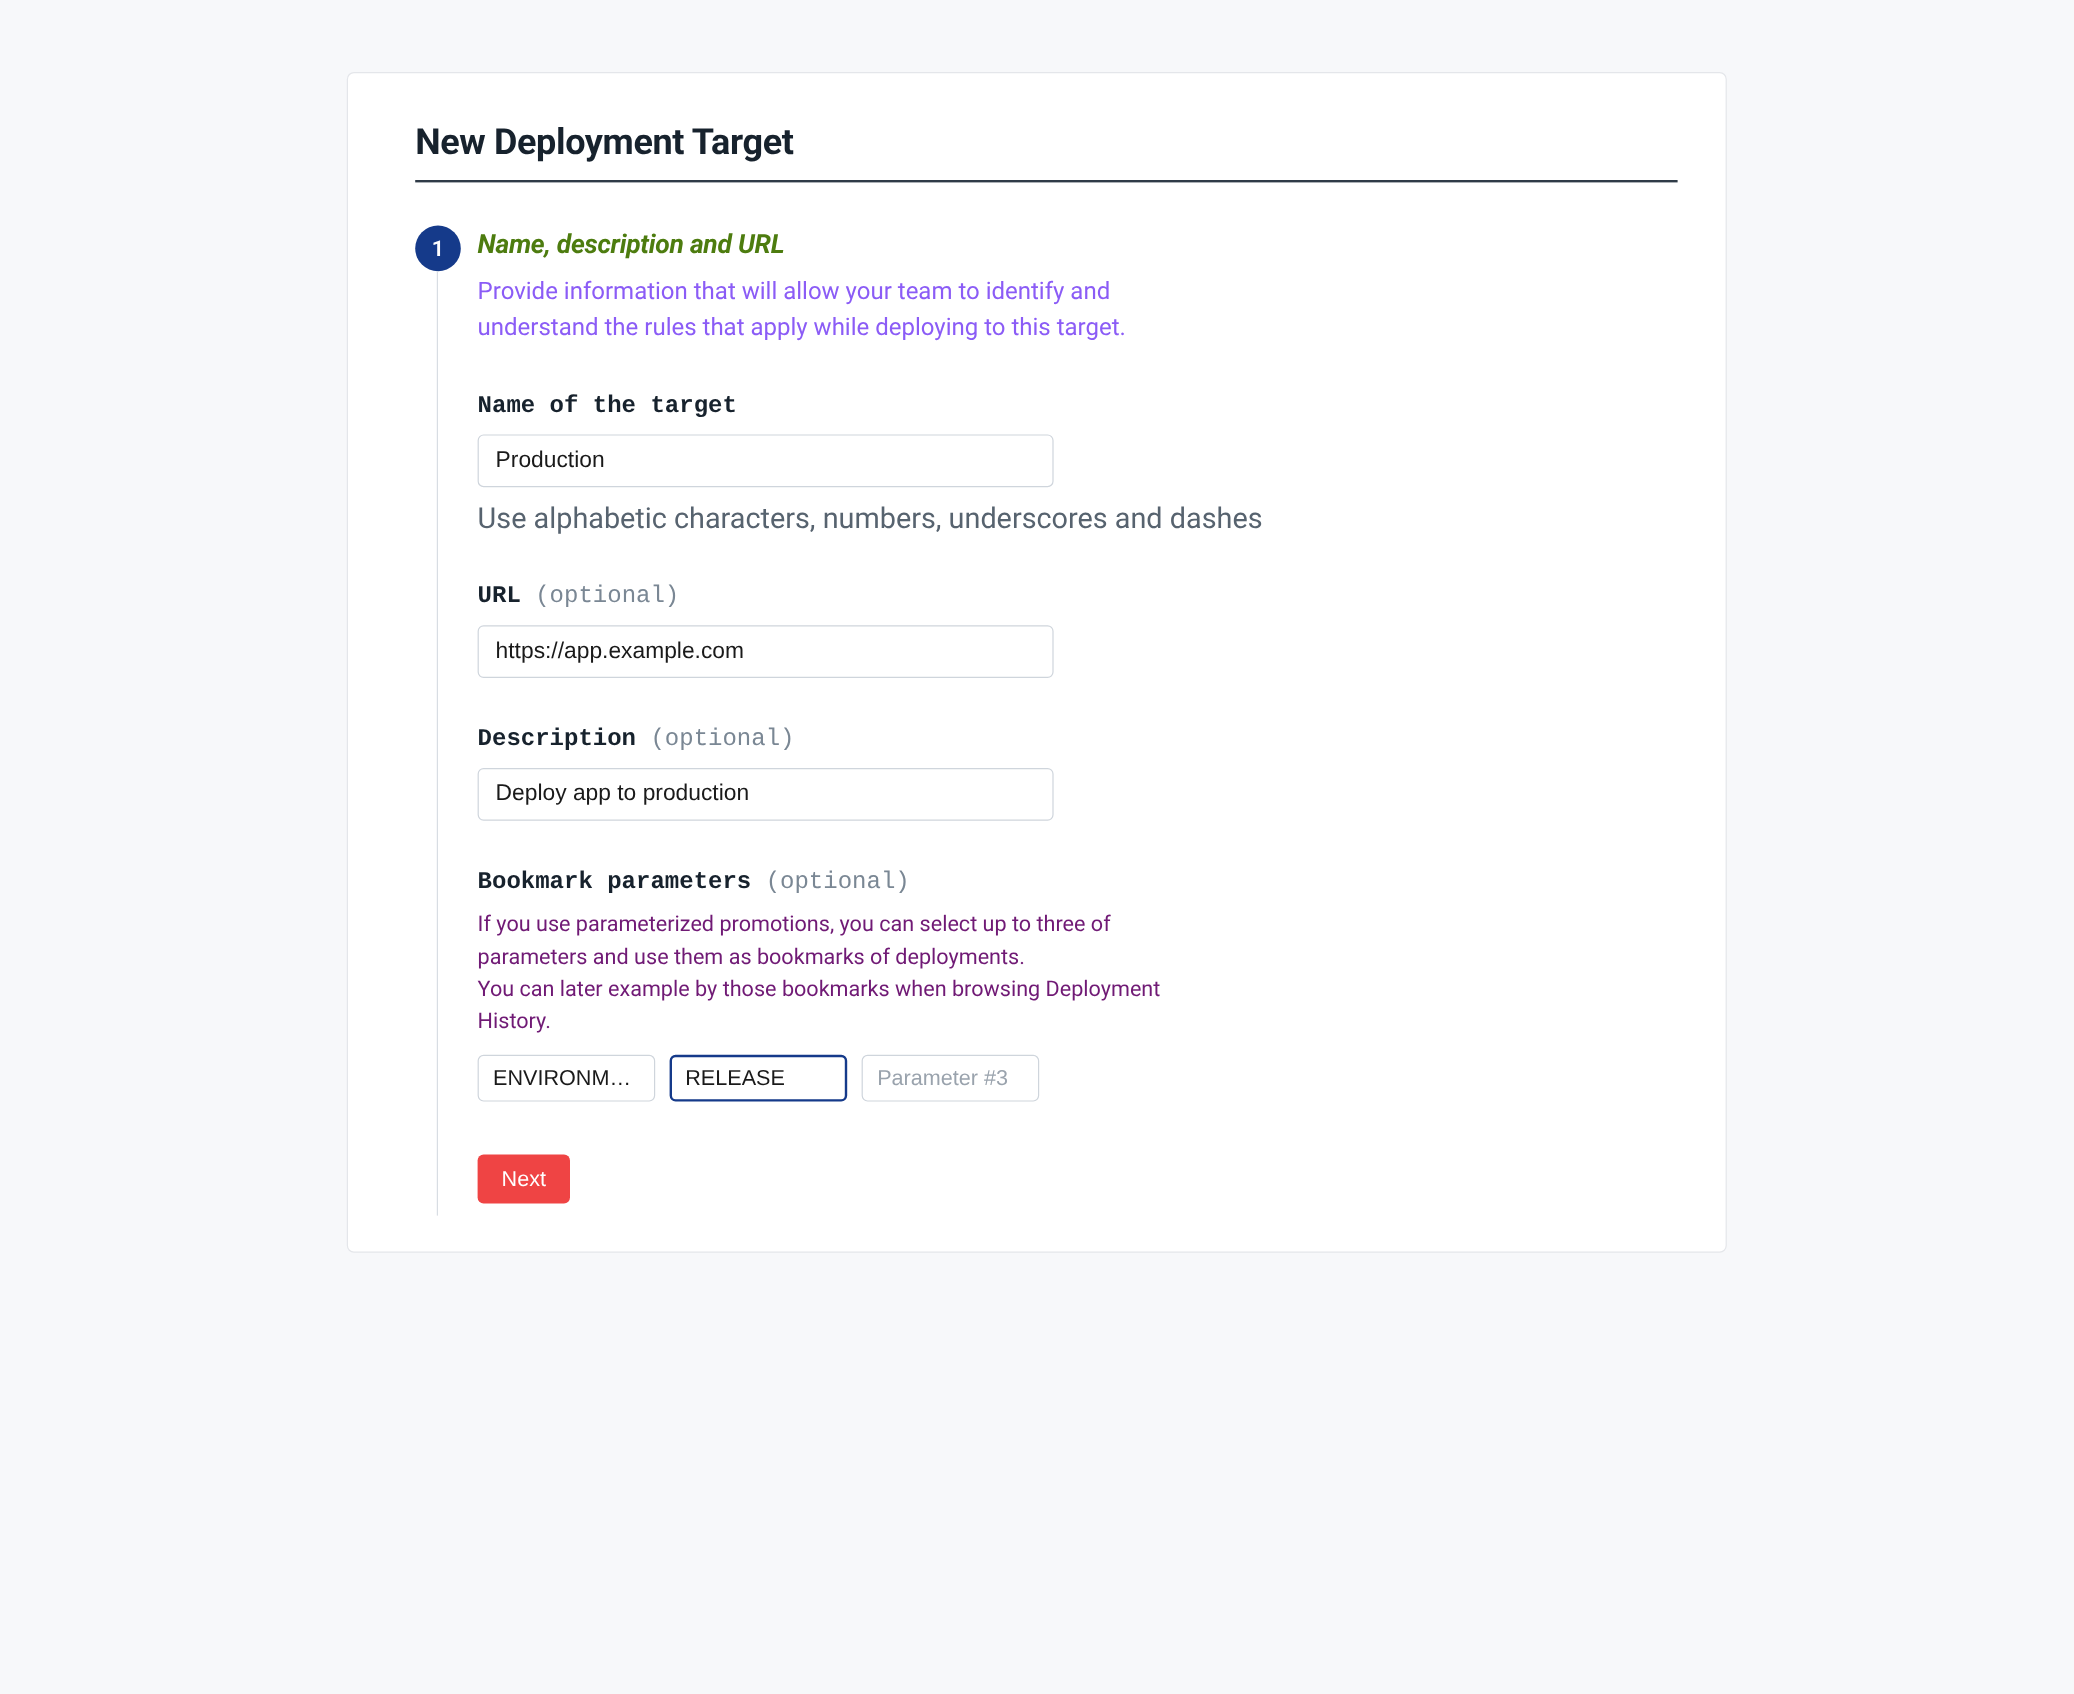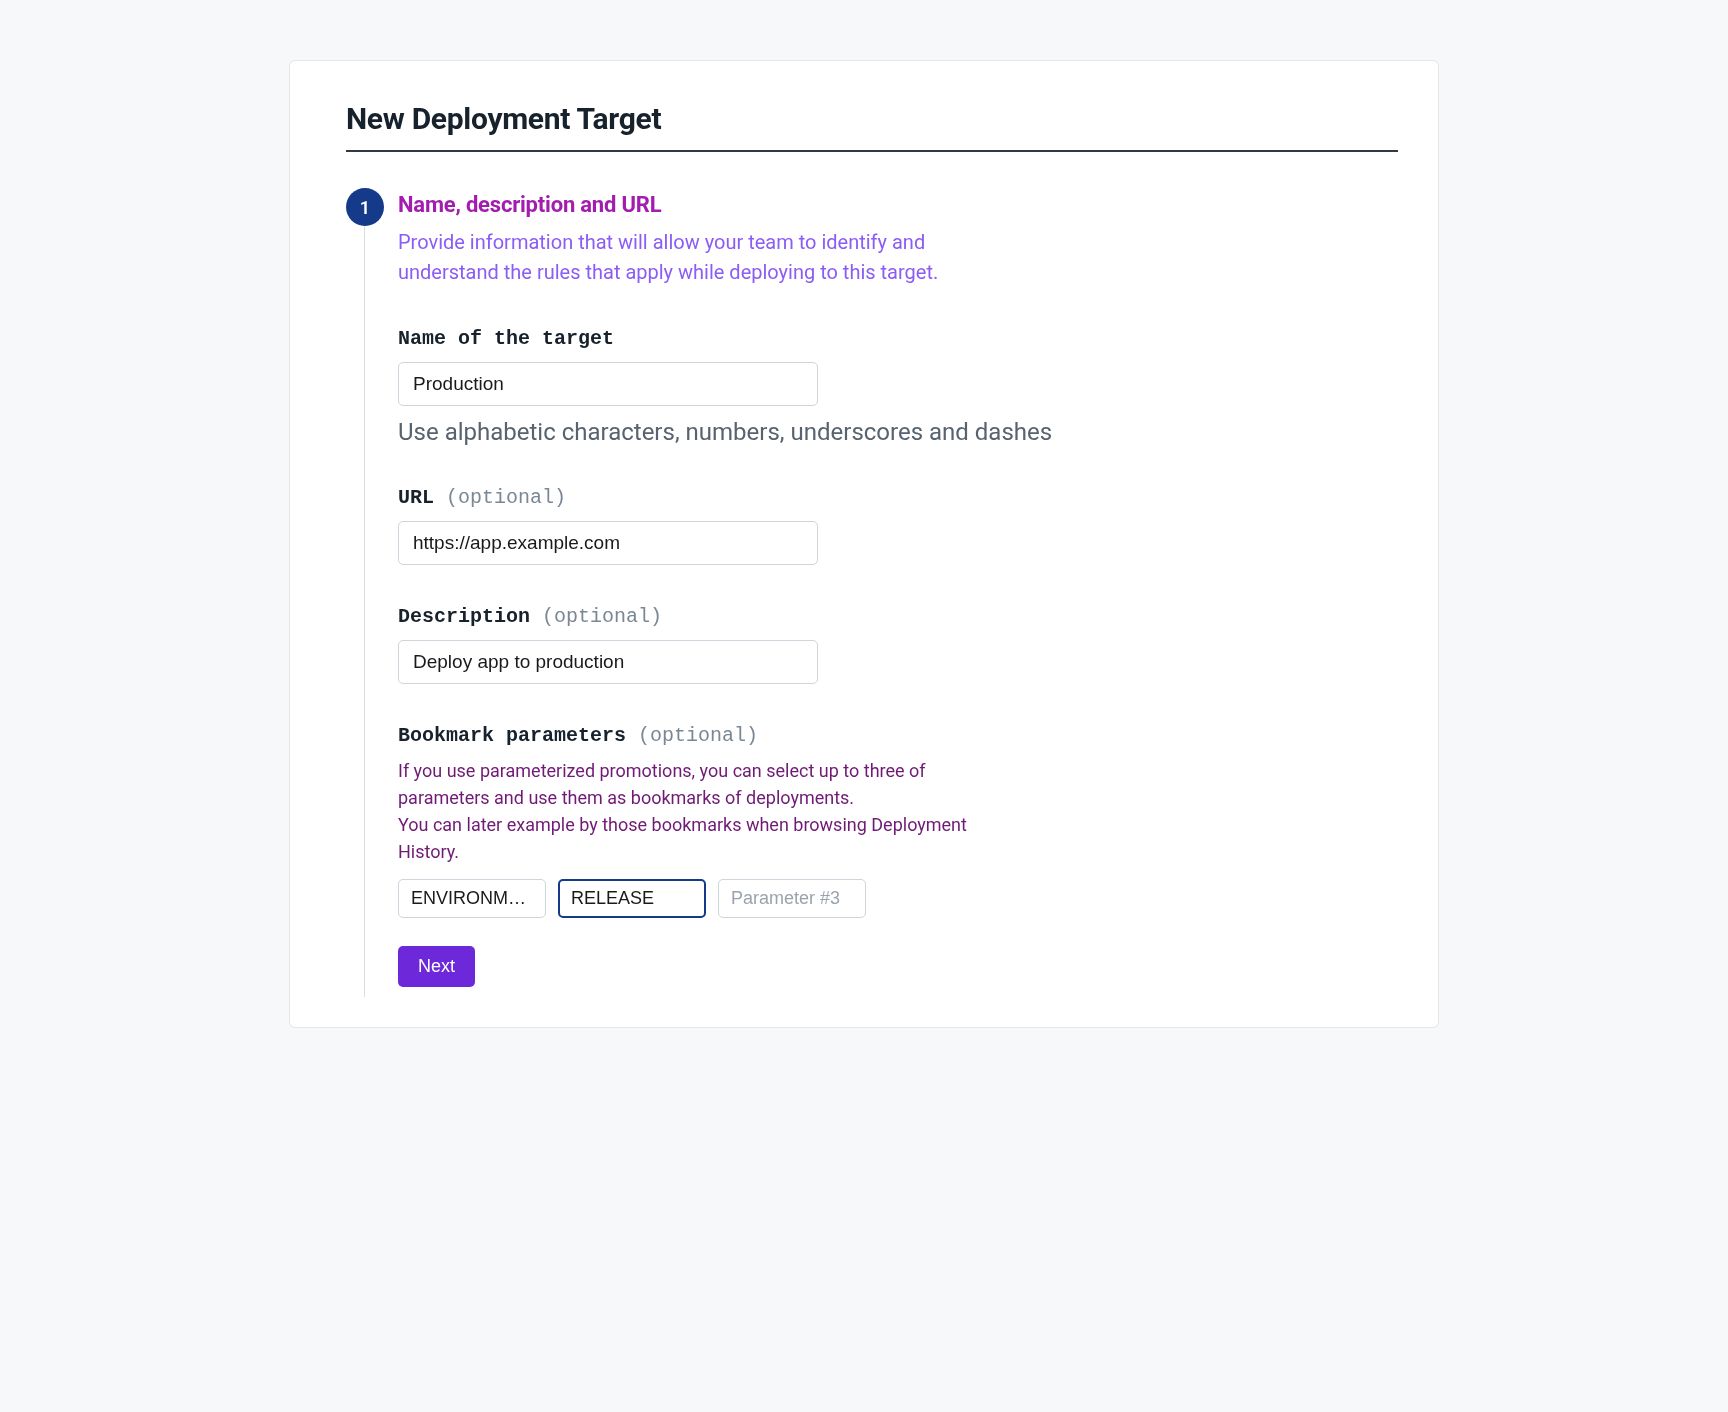--- a/index.html
+++ b/index.html
@@ -43,22 +43,23 @@
     display: flex;
     align-items: center;
     justify-content: center;
     margin-right: 14px;
     margin-top: -4px;
   }
   .step-body { flex: 1; }
   .step-title {
     font-size: 22px;
     font-weight: 700;
-    color: #a21caf;
+    color: #4d7c0f;
     letter-spacing: -0.2px;
+    font-style: italic;
   }
   .step-desc {
     font-size: 20px;
     color: #8b5cf6;
     margin-top: 10px;
     line-height: 1.5;
     max-width: 620px;
   }
   .step-content {
     margin-left: 52px;
@@ -82,21 +83,21 @@
     color: #17222d;
     display: inline;
     font-family: Liberation Mono, monospace;
   }
   .field-label .opt {
     font-weight: 400;
     color: #7a8794;
   }
   .text-input {
     display: block;
-    width: 420px;
+    width: 480px;
     max-width: 100%;
     margin-top: 12px;
     padding: 10px 14px;
     font-size: 19px;
     color: #1a1a1a;
     border: 1px solid #cfd5dc;
     border-radius: 5px;
     background: #fff;
   }
   .text-input::placeholder { color: #8a94a0; }
@@ -129,22 +130,22 @@
     text-overflow: ellipsis;
   }
   .param-input.focused {
     border: 2px solid #153a8a;
     padding: 7px 11px;
   }
   .param-input::placeholder { color: #9aa3ad; }
 
   .next-btn {
     display: inline-block;
-    margin-top: 28px;
-    background: #6d28d9;
+    margin-top: 44px;
+    background: #ef4444;
     color: #fff;
     border: none;
     border-radius: 5px;
     padding: 10px 20px;
     font-size: 18px;
     font-weight: 500;
     cursor: pointer;
   }
 </style>
 </head>

